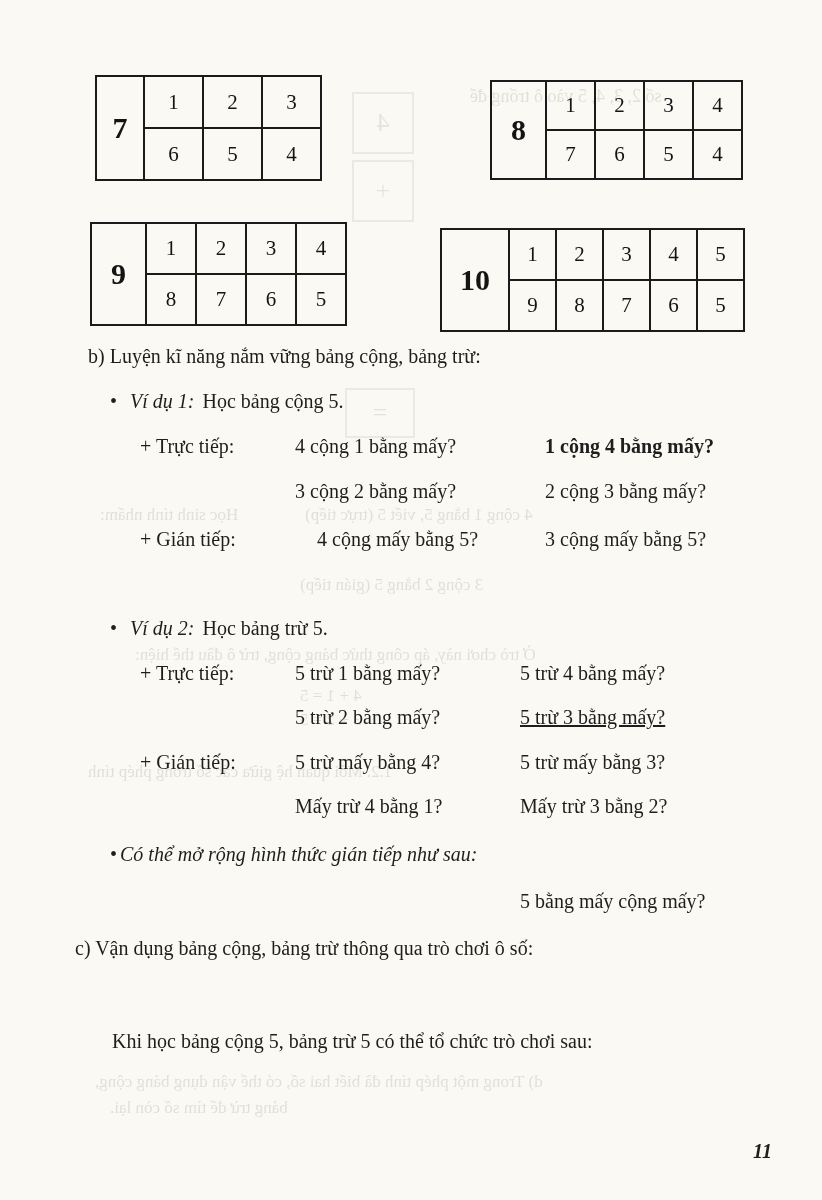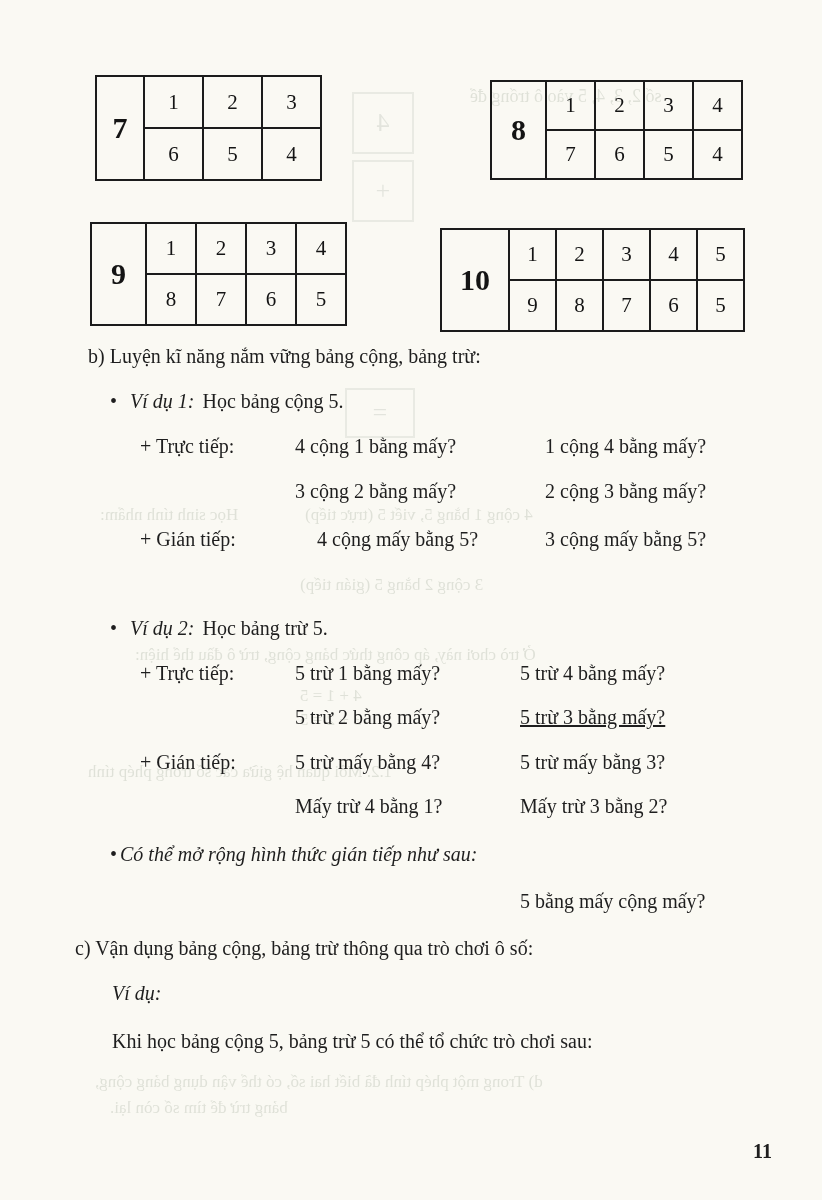--- a/index.html
+++ b/index.html
@@ -18,21 +18,21 @@
   .numtable td.key { font-weight:bold; font-size:30px; }
   .t7  { left:95px;  top:75px;  } .t7 td { height:52px; } .t7 .key { width:48px; } .t7 .c { width:59px; }
   .t8  { left:490px; top:80px;  } .t8 td { height:49px; } .t8 .key { width:55px; } .t8 .c { width:49px; }
   .t9  { left:90px;  top:222px; } .t9 td { height:51px; } .t9 .key { width:55px; } .t9 .c { width:50px; }
   .t10 { left:440px; top:228px; } .t10 td { height:51px; } .t10 .key { width:68px; } .t10 .c { width:47px; }
   
   .row { position:absolute; left:0; width:100%; height:30px; font-size:20px; }
   .at  { position:absolute; white-space:nowrap; }
   .it  { font-style:italic; }
   .gap { margin-left:8px; }
-  .pageno { position:absolute; top:1140px; left:753px; font-weight:bold; font-size:20px; }
+  .pageno { position:absolute; top:1140px; left:753px; font-weight:bold; font-size:20px;font-style:italic; }
   
   .ghost {
     position:absolute; transform:scaleX(-1); color:#76846f; opacity:0.20;
     font-size:17px; white-space:nowrap;
   }
   .ghost-box {
     position:absolute; border:2px solid #8a948a; opacity:0.14;
     display:flex; align-items:center; justify-content:center;
     font-size:26px; color:#5f6e5f; transform:scaleX(-1);
   }
@@ -134,21 +134,21 @@
   </div>
 
   <div class="row" style="top:390px;">
     <span class="at" style="left:110px;">•</span>
     <span class="at" style="left:130px;"><i class="it">Ví dụ 1:</i><span class="gap">Học bảng cộng 5.</span></span>
   </div>
 
   <div class="row" style="top:435px;">
     <span class="at" style="left:140px;">+ Trực tiếp:</span>
     <span class="at" style="left:295px;">4 cộng 1 bằng mấy?</span>
-    <span class="at" style="left:545px;">1 cộng 4 bằng mấy?</span>
+    <span class="at" style="left:545px;font-weight:bold;">1 cộng 4 bằng mấy?</span>
   </div>
   <div class="row" style="top:480px;">
     <span class="at" style="left:140px;"></span>
     <span class="at" style="left:295px;">3 cộng 2 bằng mấy?</span>
     <span class="at" style="left:545px;">2 cộng 3 bằng mấy?</span>
   </div>
   <div class="row" style="top:528px;">
     <span class="at" style="left:140px;">+ Gián tiếp:</span>
     <span class="at" style="left:295px;margin-left:22px;">4 cộng mấy bằng 5?</span>
     <span class="at" style="left:545px;">3 cộng mấy bằng 5?</span>
@@ -184,22 +184,19 @@
     <span class="at" style="left:110px;">•</span>
     <span class="at" style="left:120px;font-style:italic;">Có thể mở rộng hình thức gián tiếp như sau:</span>
   </div>
   <div class="row" style="top:890px;">
     <span class="at" style="left:520px;">5 bằng mấy cộng mấy?</span>
   </div>
 
   <div class="row" style="top:937px;">
     <span class="at" style="left:75px;">c) Vận dụng bảng cộng, bảng trừ thông qua trò chơi ô số:</span>
   </div>
-  <div class="row" style="top:982px;">
-    <span class="at it" style="left:112px;">Ví dụ:</span>
-  </div>
   <div class="row" style="top:1030px;">
     <span class="at" style="left:112px;">Khi học bảng cộng 5, bảng trừ 5 có thể tổ chức trò chơi sau:</span>
   </div>
 
   <span class="pageno">11</span>
 
 </div>
 
 </body></html>

